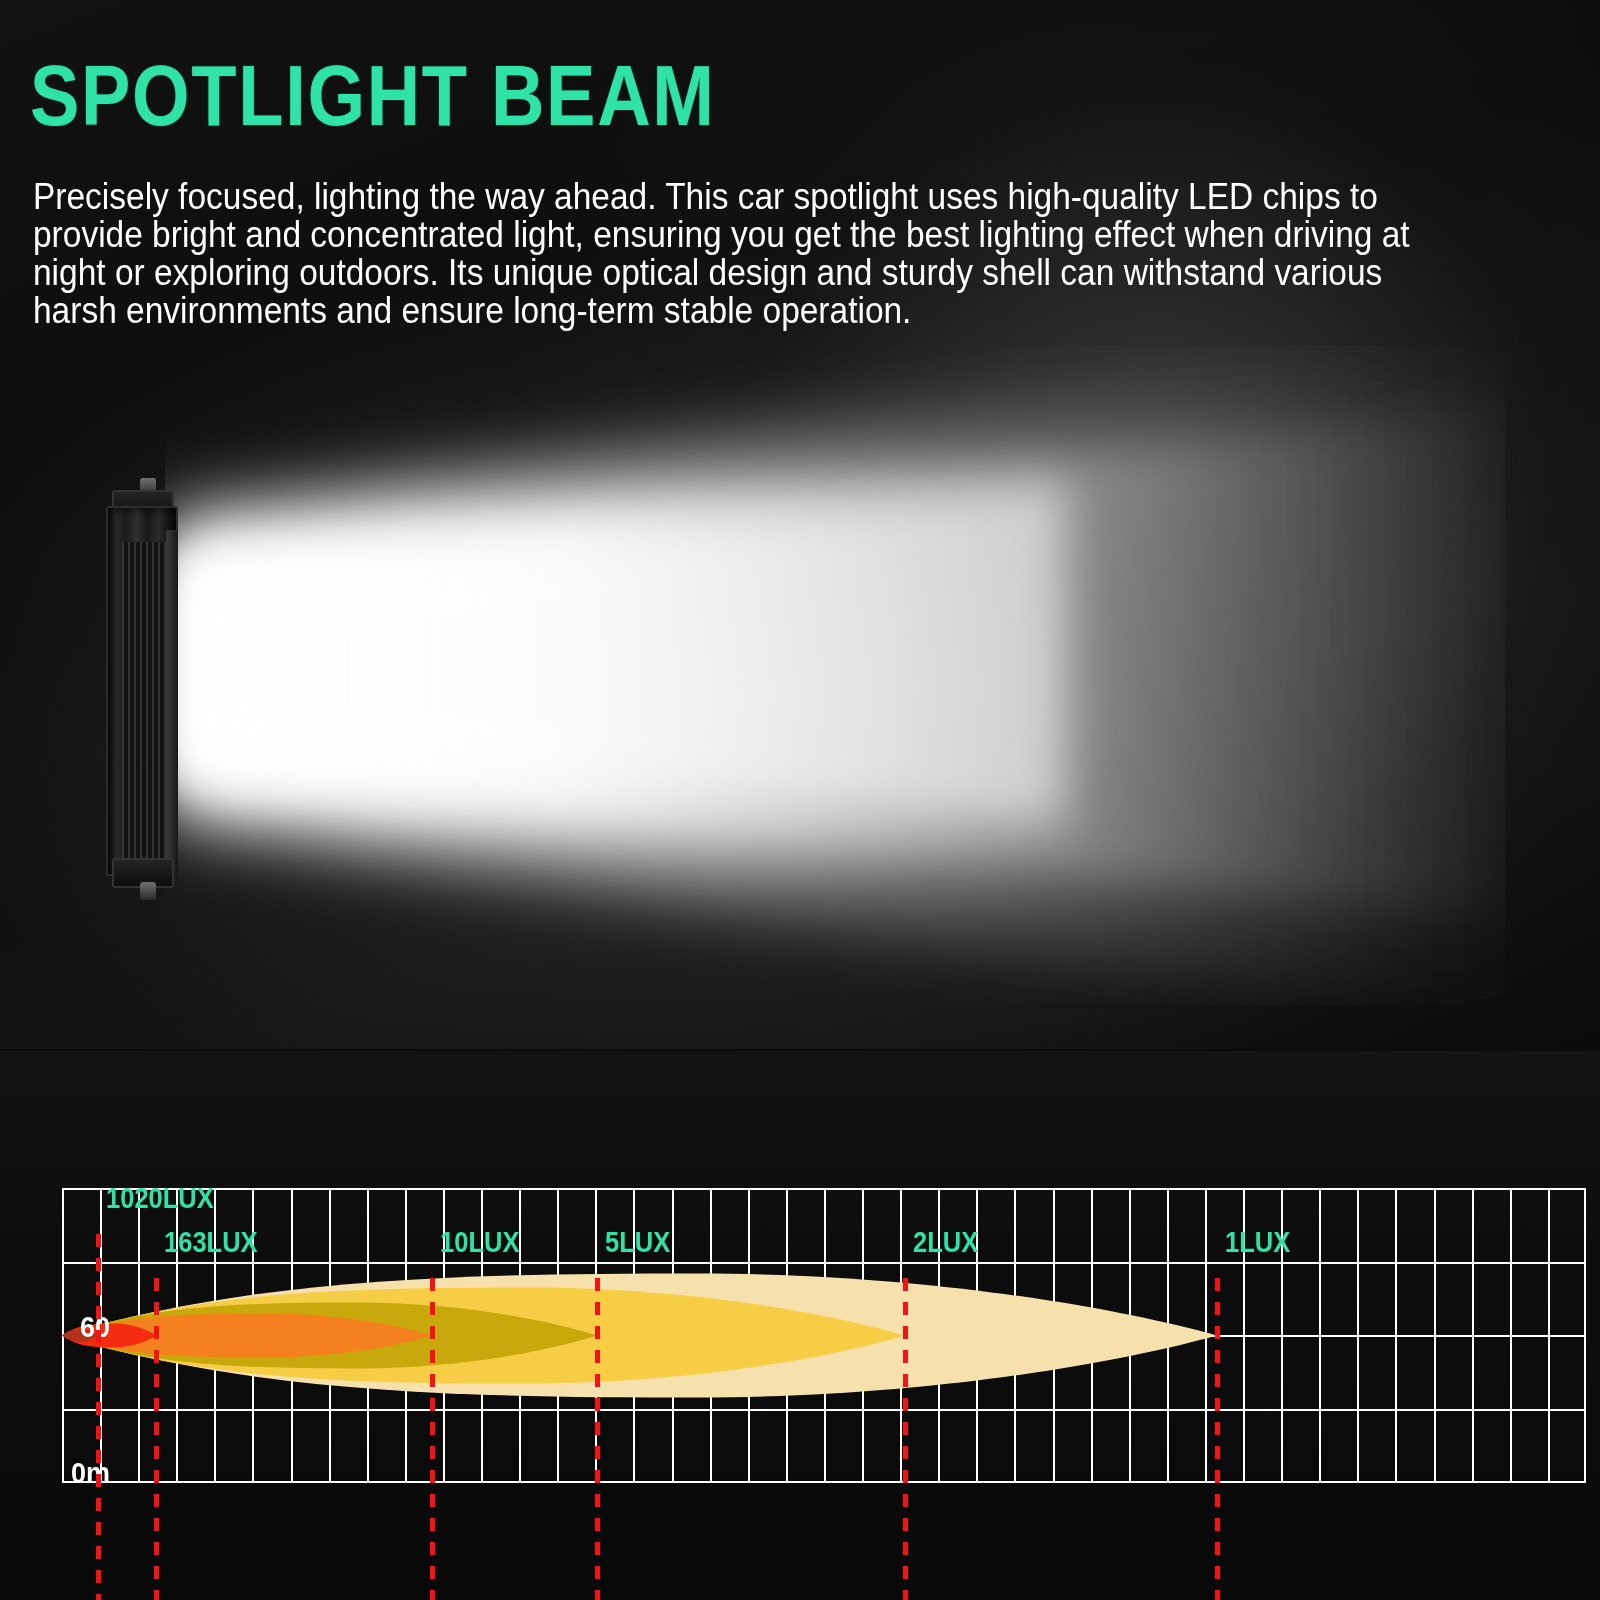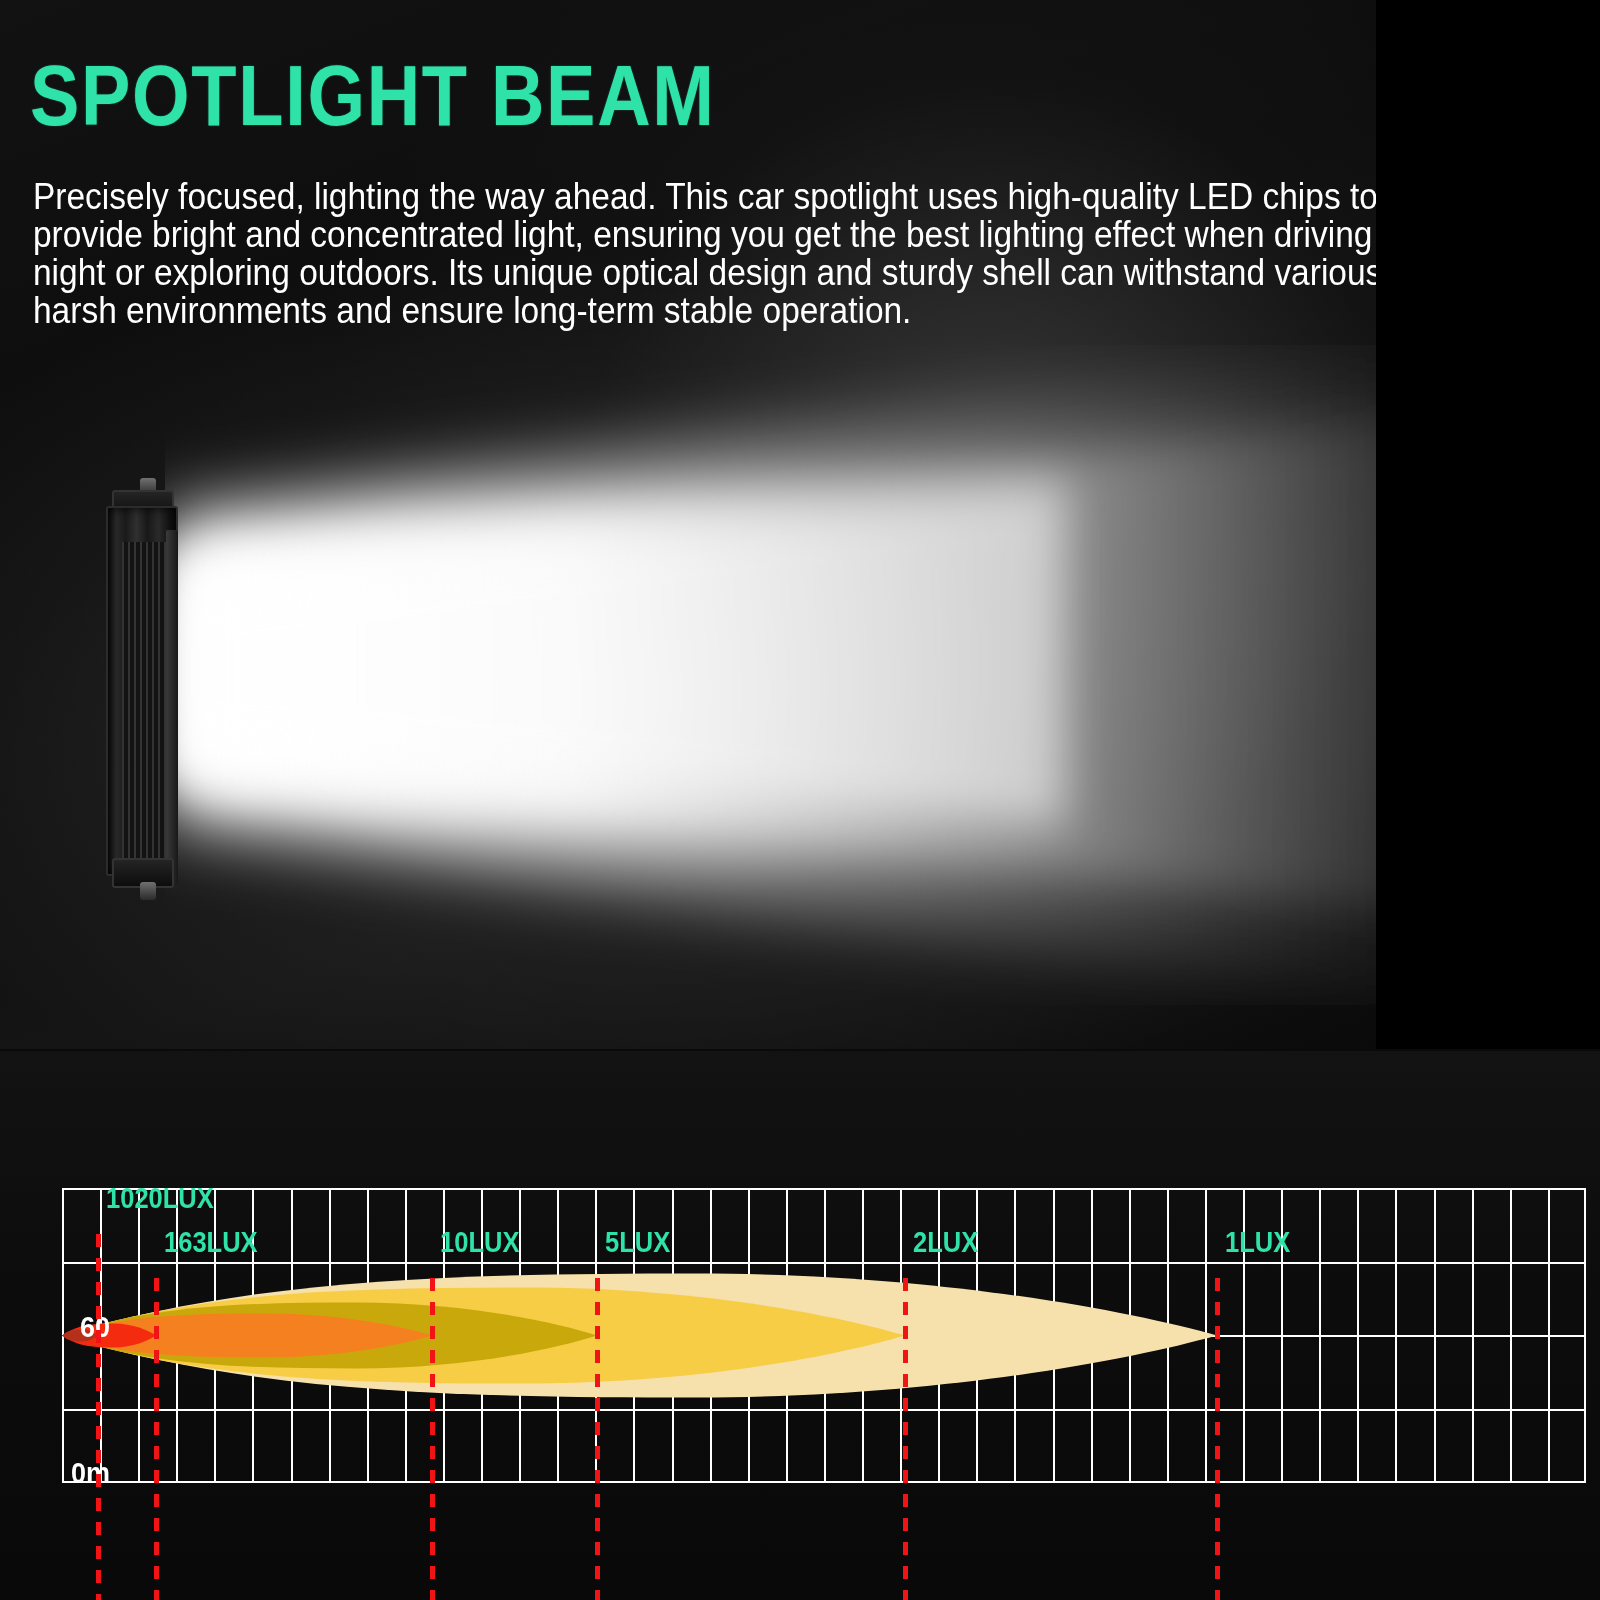--- a/index.html
+++ b/index.html
@@ -2,21 +2,21 @@
 <html><head>
 <meta charset="utf-8">
 <style>
   html,body{margin:0;padding:0;background:#000;}
   body{width:1600px;height:1600px;font-family:"Liberation Sans",sans-serif;overflow:hidden;}
 
   .page{position:relative;width:1600px;height:1600px;background:#000;}
 
   
   .photo-panel{
-    position:absolute;left:0;top:0;width:1376px;height:1050px;
+    position:absolute;left:0;top:0;width:1600px;height:1050px;
     background:
       radial-gradient(1200px 620px at 46% 66%, #5b5b5b 0%, rgba(45,45,45,0.55) 34%, rgba(18,18,18,0.0) 72%),
       radial-gradient(900px 900px at 72% 46%, #3a3a3a 0%, rgba(25,25,25,0.4) 45%, rgba(10,10,10,0) 75%),
       linear-gradient(160deg,#121212 0%,#0c0c0c 40%,#151515 70%,#0a0a0a 100%);
     overflow:hidden;
   }
 
   .title{
     position:absolute;left:30px;top:52px;
     color:#2fe3a8;

